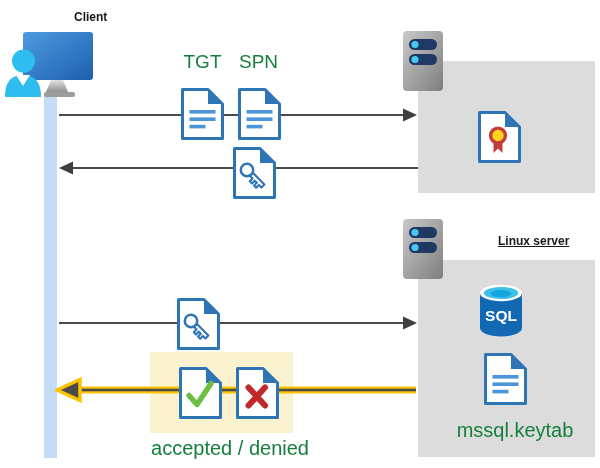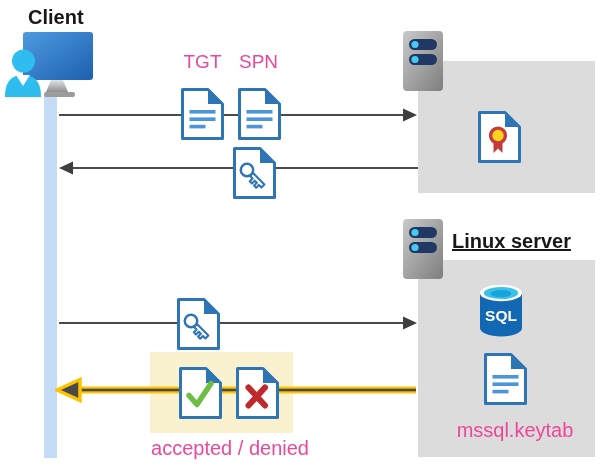--- a/index.html
+++ b/index.html
@@ -1,22 +1,22 @@
 <!DOCTYPE html>
 <html><head>
 <meta charset="utf-8">
 <style>
   html,body{margin:0;padding:0;background:#fff;}
   #stage{
     position:relative;width:600px;height:468px;background:#fff;overflow:hidden;
     font-family:"Liberation Sans",sans-serif;
   }
   .abs{position:absolute;}
-  .heading{font-weight:700;font-size:20px;color:#181818;line-height:24px;}
-  .plabel{font-size:19px;color:#ec4899;}
+  .heading{font-weight:700;font-size:12px;color:#181818;line-height:24px;margin-left:46px;}
+  .plabel{font-size:19px;color:#15803d;}
   .panel{background:#dcdcdc;}
   #client-label{left:28px;top:5px;}
   #dc-label{left:453px;top:3px;width:146px;}
   #linux-label{left:452px;top:229px;white-space:nowrap;text-decoration:underline;}
   #tgt-label{left:180px;top:51px;width:45px;text-align:center;}
   #spn-label{left:236px;top:51px;width:45px;text-align:center;}
   #keytab-label{left:418px;top:419px;width:194px;text-align:center;font-size:20px;}
   #accepted-denied-label{left:120px;top:437px;width:220px;text-align:center;font-size:20px;}
   #dc-panel{left:418px;top:61px;width:177px;height:132px;}
   #linux-panel{left:418px;top:260px;width:177px;height:197px;}

